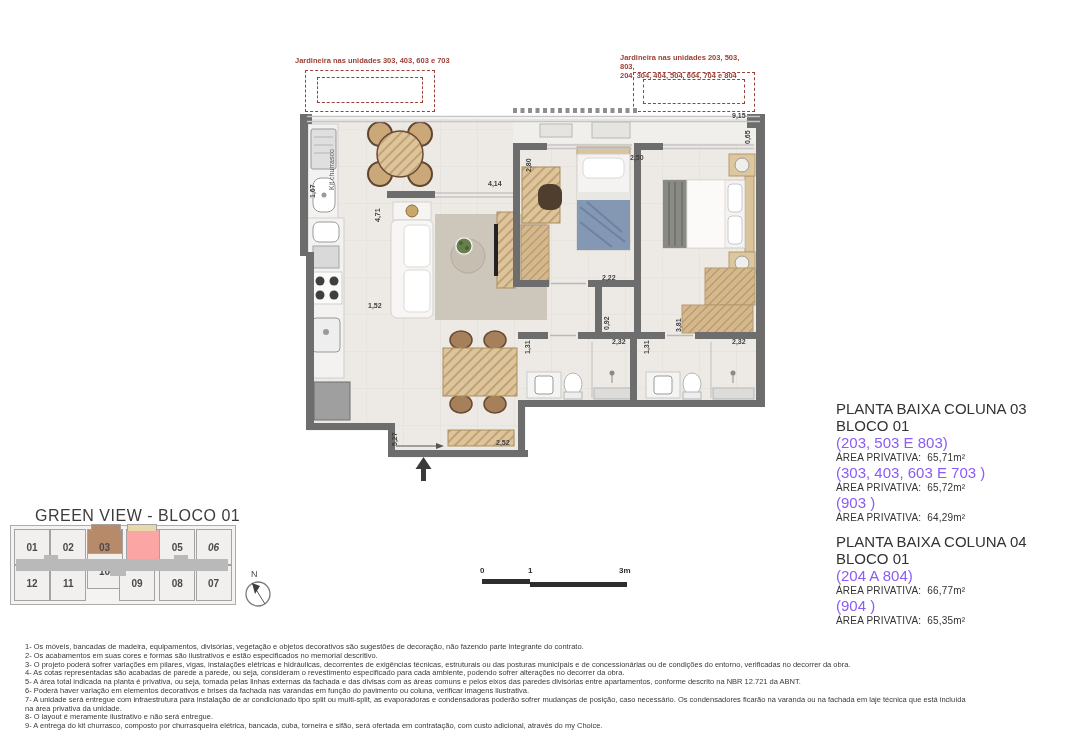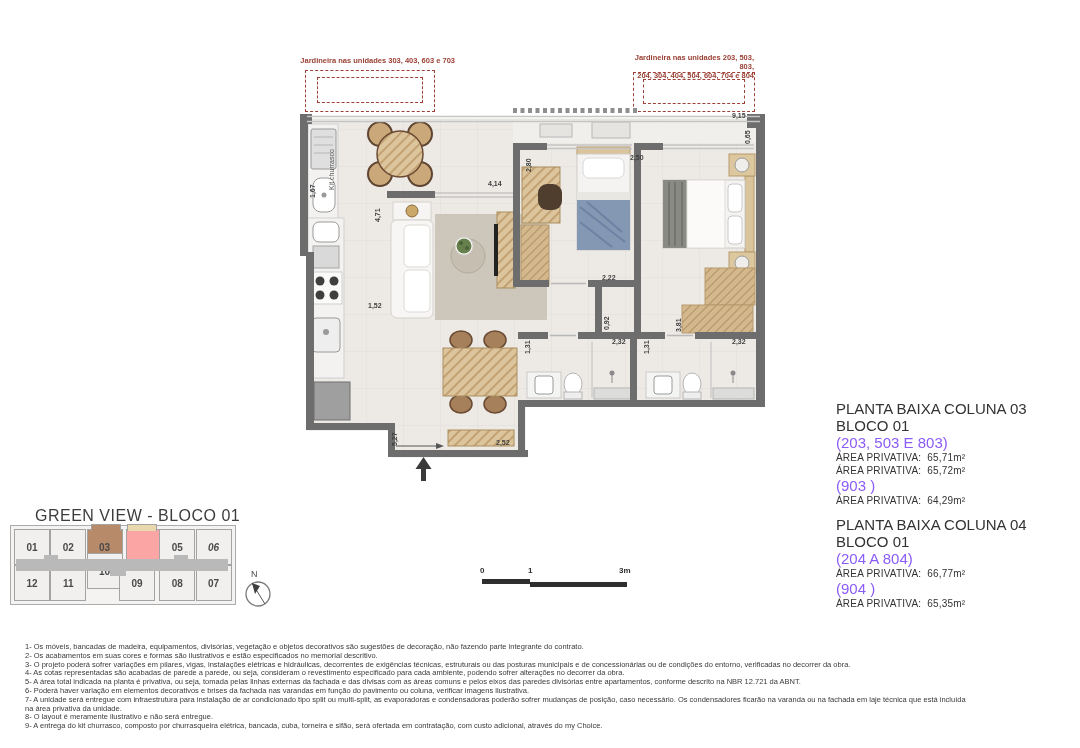--- a/index.html
+++ b/index.html
@@ -1,20 +1,20 @@
 <!DOCTYPE html>
 <html><head>
 <meta charset="utf-8">
 <style>
   html,body{margin:0;padding:0;}
   body{width:1080px;height:748px;background:#ffffff;position:relative;overflow:hidden;
        font-family:"Liberation Sans","DejaVu Sans",sans-serif;color:#3a3a3a;}
   .abs{position:absolute;}
   
-  .jard-label{font-size:7.5px;font-weight:bold;color:#9b4136;text-align:right;line-height:9px;}
+  .jard-label{font-size:7.5px;font-weight:bold;color:#9b4136;text-align:left;line-height:9px;}
   .jard-box{border:1.5px dashed #9b4136;}
   
   #plan{left:292px;top:92px;width:480px;height:390px;}
   #dim-layer{left:292px;top:92px;width:480px;height:390px;pointer-events:none;}
   .dim{position:absolute;font-size:7px;font-weight:bold;color:#3f3f3f;white-space:nowrap;}
   .dim.vert{transform:rotate(-90deg);transform-origin:left top;}
   .room{position:absolute;font-size:7px;color:#5a5a5a;white-space:nowrap;}
   .room.vert{transform:rotate(-90deg);transform-origin:left top;}
   
   #info{left:836px;top:400px;width:244px;}
@@ -261,20 +261,21 @@
     <span class="dim" style="left: 204px; top: 347px;">2,52</span>
     <span class="room vert" style="left: 36px; top: 98px;">Kit churrasco</span>
   </div>
 
 <div class="abs" id="info">
   <div class="info-block">
     <div class="ib-title">PLANTA BAIXA COLUNA 03</div>
     <div class="ib-title">BLOCO 01</div>
     <div class="ib-units">(203, 503 E 803)</div>
     <div class="ib-area"><span>ÁREA PRIVATIVA:</span><span class="val">65,71m²</span></div>
+    <div class="ib-units">(303, 403, 603 E 703 )</div>
     <div class="ib-area"><span>ÁREA PRIVATIVA:</span><span class="val">65,72m²</span></div>
     <div class="ib-units">(903 )</div>
     <div class="ib-area"><span>ÁREA PRIVATIVA:</span><span class="val">64,29m²</span></div>
   </div>
   <div class="info-block">
     <div class="ib-title">PLANTA BAIXA COLUNA 04</div>
     <div class="ib-title">BLOCO 01</div>
     <div class="ib-units">(204 A 804)</div>
     <div class="ib-area"><span>ÁREA PRIVATIVA:</span><span class="val">66,77m²</span></div>
     <div class="ib-units">(904 )</div>

